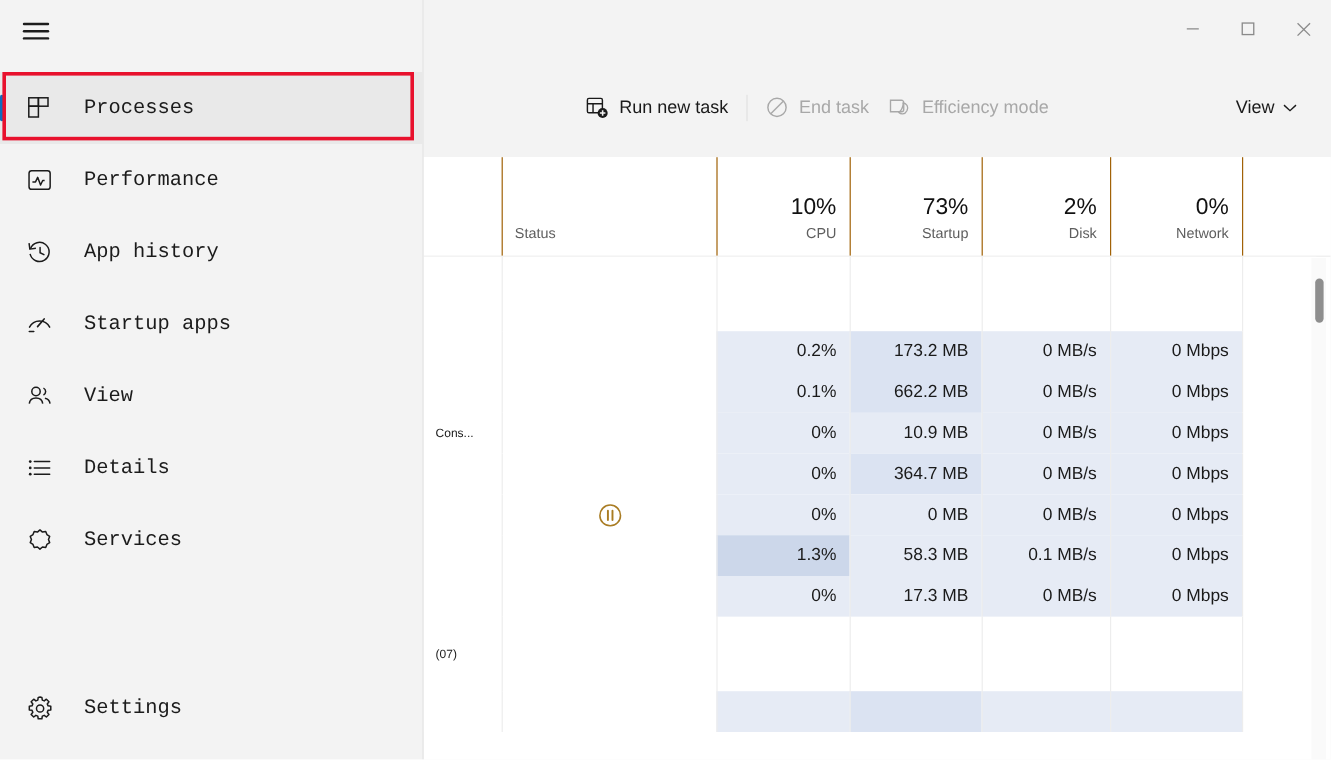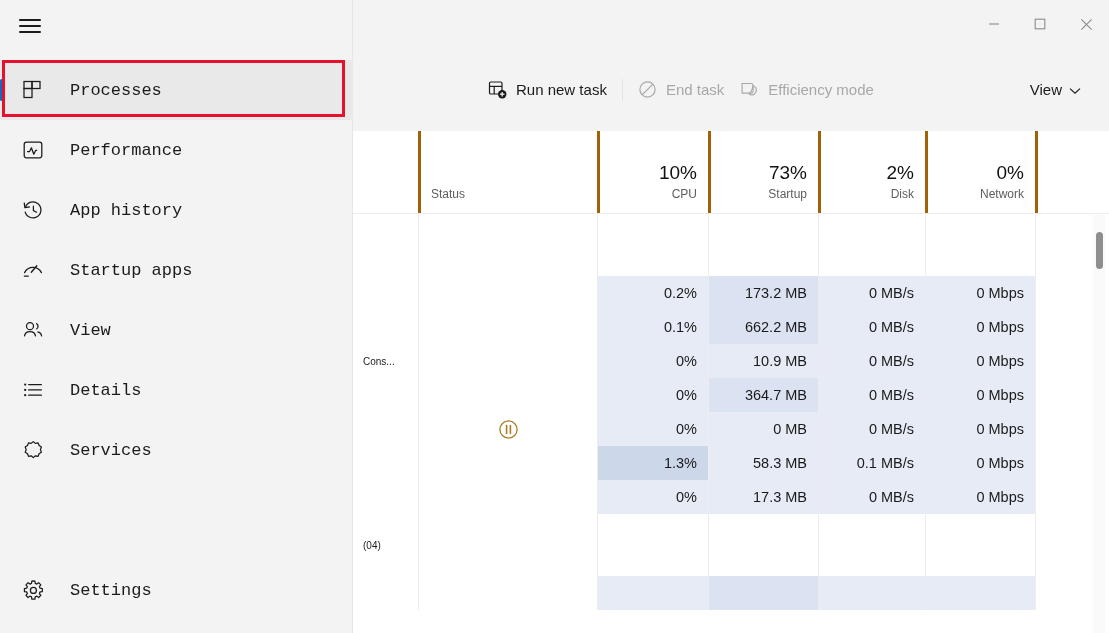--- a/index.html
+++ b/index.html
@@ -98,21 +98,21 @@
   }
   .th-row {
     position: relative;
     height: 83px;
     background: #ffffff;
     border-bottom: 1px solid #ededed;
   }
   .th {
     position: absolute;
     top: 0; bottom: 0;
-    border-left: 3px solid #a16207;
+    border-left: 1px solid #a16207;
     display: flex;
     flex-direction: column;
     justify-content: flex-end;
     padding-bottom: 12px;
     padding-left: 10px;
     padding-right: 11px;
   }
   .th-pct {
     font-size: 19px;
     color: #111111;
@@ -520,21 +520,21 @@
             <div class="cell align-r t1" style="left: 465px; width: 107px;">
               <span>0 MB/s</span>
             </div>
             <div class="cell align-r t1" style="left: 572px; width: 110px;">
               <span>0 Mbps</span>
             </div>
             <div class="cell align-r t0" style="left: 682px; width: 62px;"></div>
           </div>
           <div class="trow grouphdr">
             <div class="cell nameCell t0" style="left: 0px; width: 65px;">
-              <span class="name-trunc">(04)</span>
+              <span class="name-trunc">(07)</span>
             </div>
             <div class="cell align-c t0" style="left: 65px; width: 179px;"></div>
             <div class="cell align-r t0" style="left: 244px; width: 111px;"></div>
             <div class="cell align-r t0" style="left: 355px; width: 110px;"></div>
             <div class="cell align-r t0" style="left: 465px; width: 107px;"></div>
             <div class="cell align-r t0" style="left: 572px; width: 110px;"></div>
             <div class="cell align-r t0" style="left: 682px; width: 62px;"></div>
           </div>
           <div class="trow">
             <div class="cell nameCell t0" style="left: 0px; width: 65px;">

